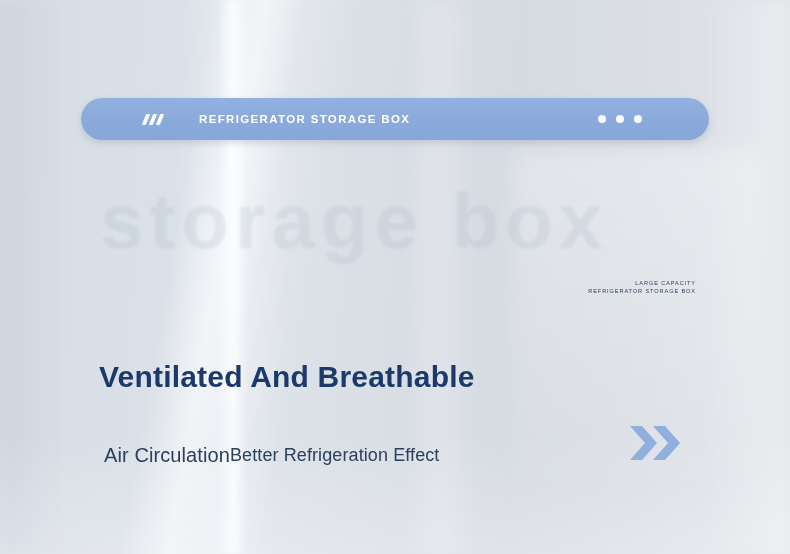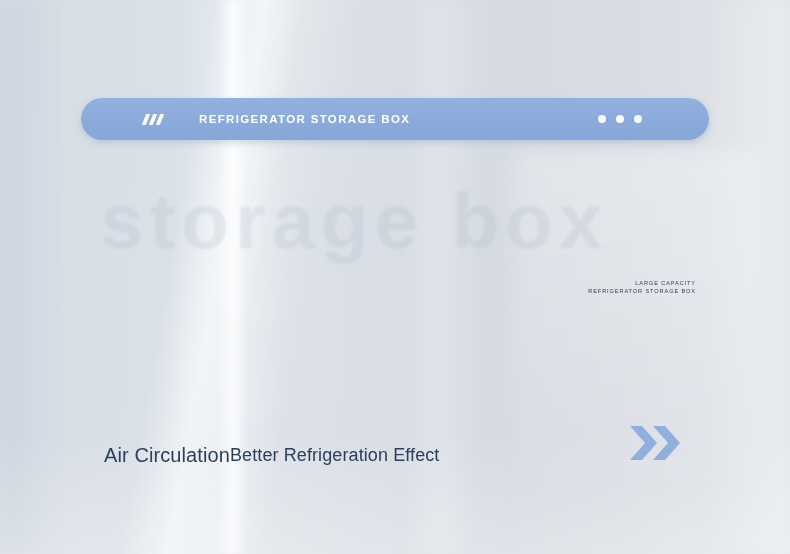--- a/index.html
+++ b/index.html
@@ -250,20 +250,21 @@
     </div>
     <div id="bar-title">REFRIGERATOR STORAGE BOX</div>
     <div id="bar-dots">
       <span class="dot"></span>
       <span class="dot"></span>
       <span class="dot"></span>
     </div>
   </div>
 
 
+  <div id="headline-2">Ventilated And Breathable</div>
 
   <div id="subtitle">
     <span id="subtitle-primary">Air Circulation</span><span id="subtitle-secondary">Better Refrigeration Effect</span>
   </div>
 
   <div id="product-label">
     <div class="product-label-line">LARGE CAPACITY</div>
     <div class="product-label-line">REFRIGERATOR STORAGE BOX</div>
   </div>
 

